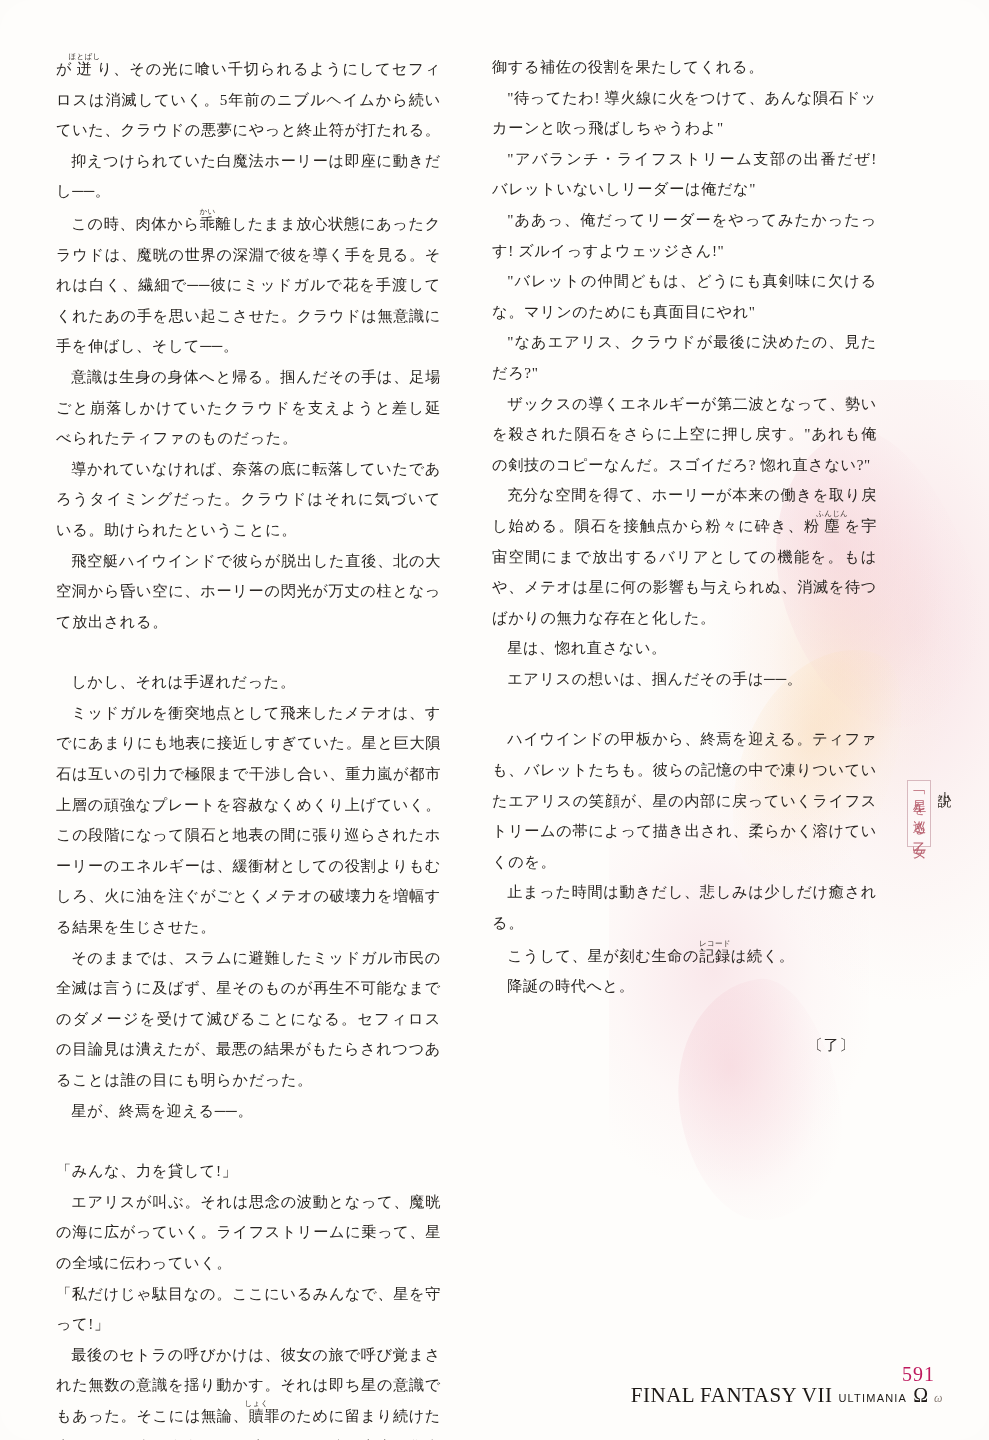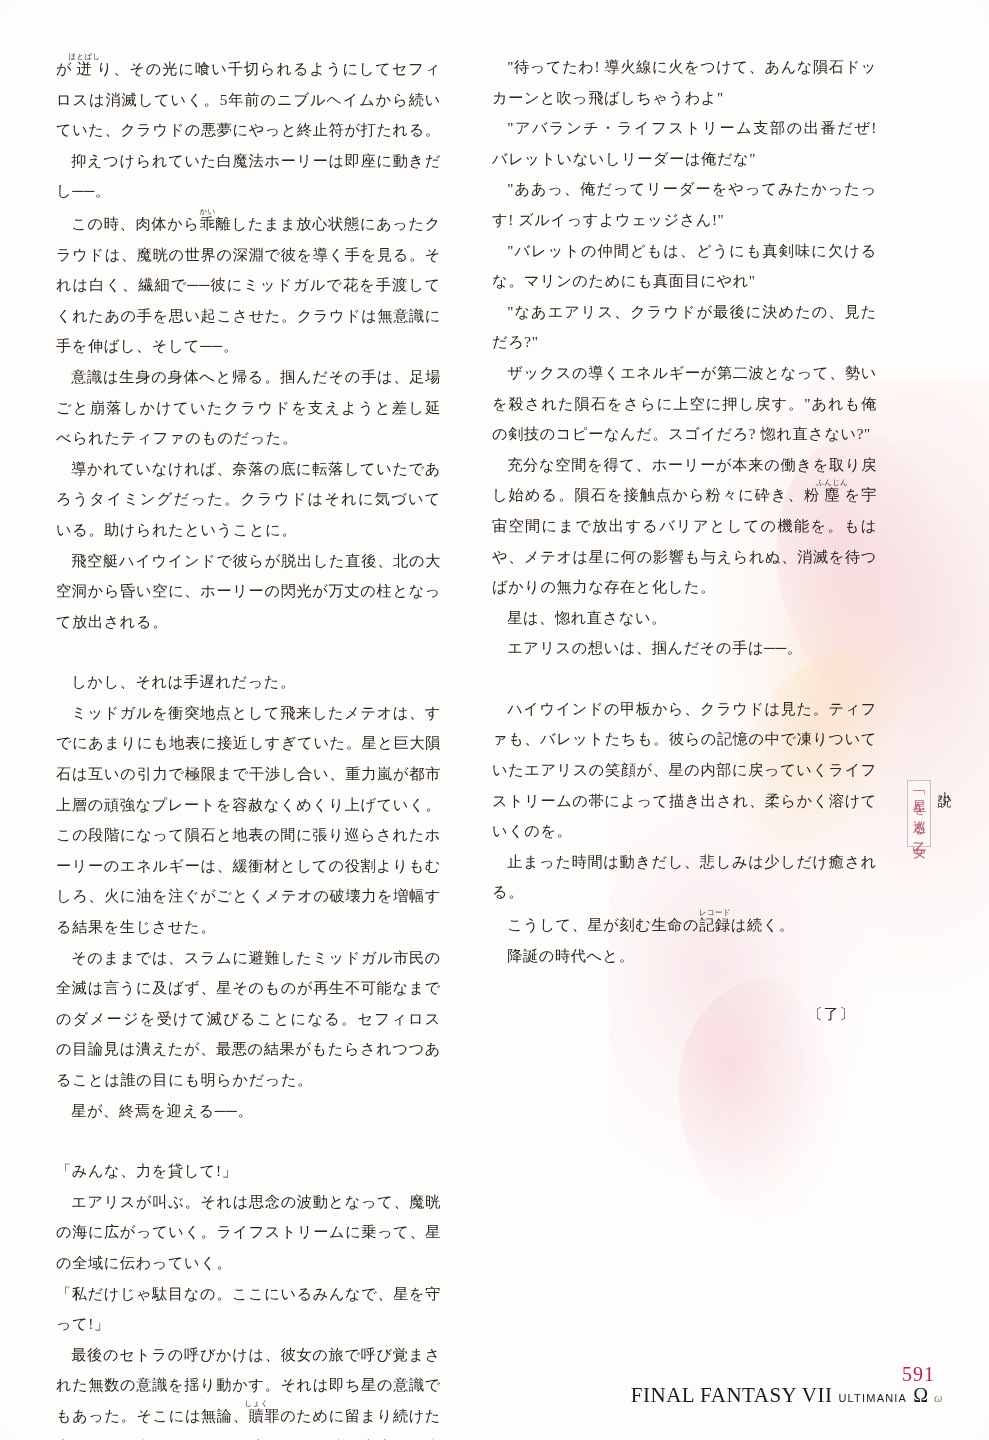--- a/index.html
+++ b/index.html
@@ -183,30 +183,31 @@
       <p class="para gap-before">しかし、それは手遅れだった。</p>
       <p class="para">ミッドガルを衝突地点として飛来したメテオは、すでにあまりにも地表に接近しすぎていた。星と巨大隕石は互いの引力で極限まで干渉し合い、重力嵐が都市上層の頑強なプレートを容赦なくめくり上げていく。この段階になって隕石と地表の間に張り巡らされたホーリーのエネルギーは、緩衝材としての役割よりもむしろ、火に油を注ぐがごとくメテオの破壊力を増幅する結果を生じさせた。</p>
       <p class="para">そのままでは、スラムに避難したミッドガル市民の全滅は言うに及ばず、星そのものが再生不可能なまでのダメージを受けて滅びることになる。セフィロスの目論見は潰えたが、最悪の結果がもたらされつつあることは誰の目にも明らかだった。</p>
       <p class="para">星が、終焉を迎える──。</p>
       <p class="para noindent gap-before">「みんな、力を貸して!」</p>
       <p class="para">エアリスが叫ぶ。それは思念の波動となって、魔晄の海に広がっていく。ライフストリームに乗って、星の全域に伝わっていく。</p>
       <p class="para noindent">「私だけじゃ駄目なの。ここにいるみんなで、星を守って!」</p>
       <p class="para">最後のセトラの呼びかけは、彼女の旅で呼び覚まされた無数の意識を揺り動かす。それは即ち星の意識でもあった。そこには無論、<ruby>贖<rt>しょく</rt></ruby>罪のために留まり続けた者たちの思念も存在する。彼らはより強い意志の集合体として、膨大な星の精神エネルギーを制</p>
     </div>
   <div class="col col-right">
+      <p class="para noindent">御する補佐の役割を果たしてくれる。</p>
       <p class="para">"待ってたわ! 導火線に火をつけて、あんな隕石ドッカーンと吹っ飛ばしちゃうわよ"</p>
       <p class="para">"アバランチ・ライフストリーム支部の出番だぜ! バレットいないしリーダーは俺だな"</p>
       <p class="para">"ああっ、俺だってリーダーをやってみたかったっす! ズルイっすよウェッジさん!"</p>
       <p class="para">"バレットの仲間どもは、どうにも真剣味に欠けるな。マリンのためにも真面目にやれ"</p>
       <p class="para">"なあエアリス、クラウドが最後に決めたの、見ただろ?"</p>
       <p class="para">ザックスの導くエネルギーが第二波となって、勢いを殺された隕石をさらに上空に押し戻す。"あれも俺の剣技のコピーなんだ。スゴイだろ? 惚れ直さない?"</p>
       <p class="para">充分な空間を得て、ホーリーが本来の働きを取り戻し始める。隕石を接触点から粉々に砕き、粉<ruby>塵<rt>ふんじん</rt></ruby>を宇宙空間にまで放出するバリアとしての機能を。もはや、メテオは星に何の影響も与えられぬ、消滅を待つばかりの無力な存在と化した。</p>
       <p class="para">星は、惚れ直さない。</p>
       <p class="para">エアリスの想いは、掴んだその手は──。</p>
-      <p class="para gap-before">ハイウインドの甲板から、クラウドは見た。ティファも、バレットたちも。彼らの記憶の中で凍りついていたエアリスの笑顔が、星の内部に戻っていくライフストリームの帯によって描き出され、柔らかく溶けていくのを。</p>
+      <p class="para gap-before">ハイウインドの甲板から、終焉を迎える。ティファも、バレットたちも。彼らの記憶の中で凍りついていたエアリスの笑顔が、星の内部に戻っていくライフストリームの帯によって描き出され、柔らかく溶けていくのを。</p>
       <p class="para">止まった時間は動きだし、悲しみは少しだけ癒される。</p>
       <p class="para">こうして、星が刻む生命の<ruby>記録<rt>レコード</rt></ruby>は続く。</p>
       <p class="para">降誕の時代へと。</p>
       <p class="end-mark">〔了〕</p>
     </div>
 
   <div class="side-title">
     <span class="vtext">小説</span>
     <span class="vtext boxed">「星を巡る乙女」</span>
   </div>

